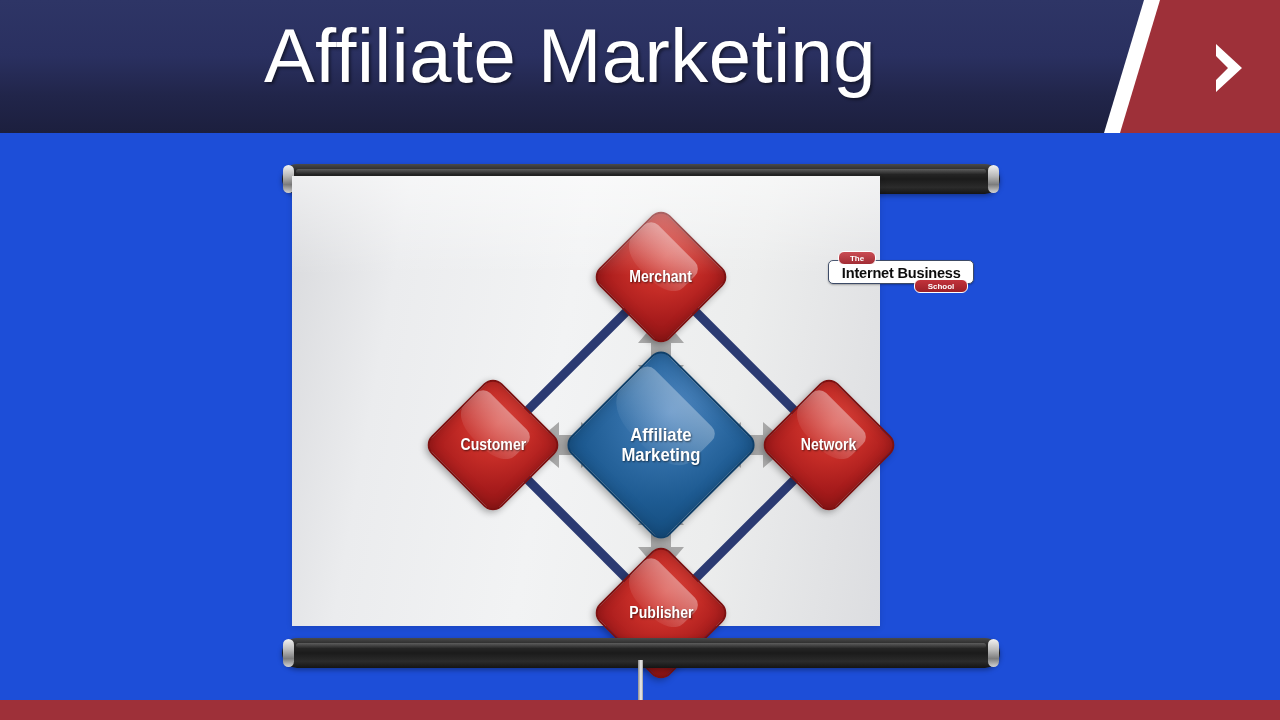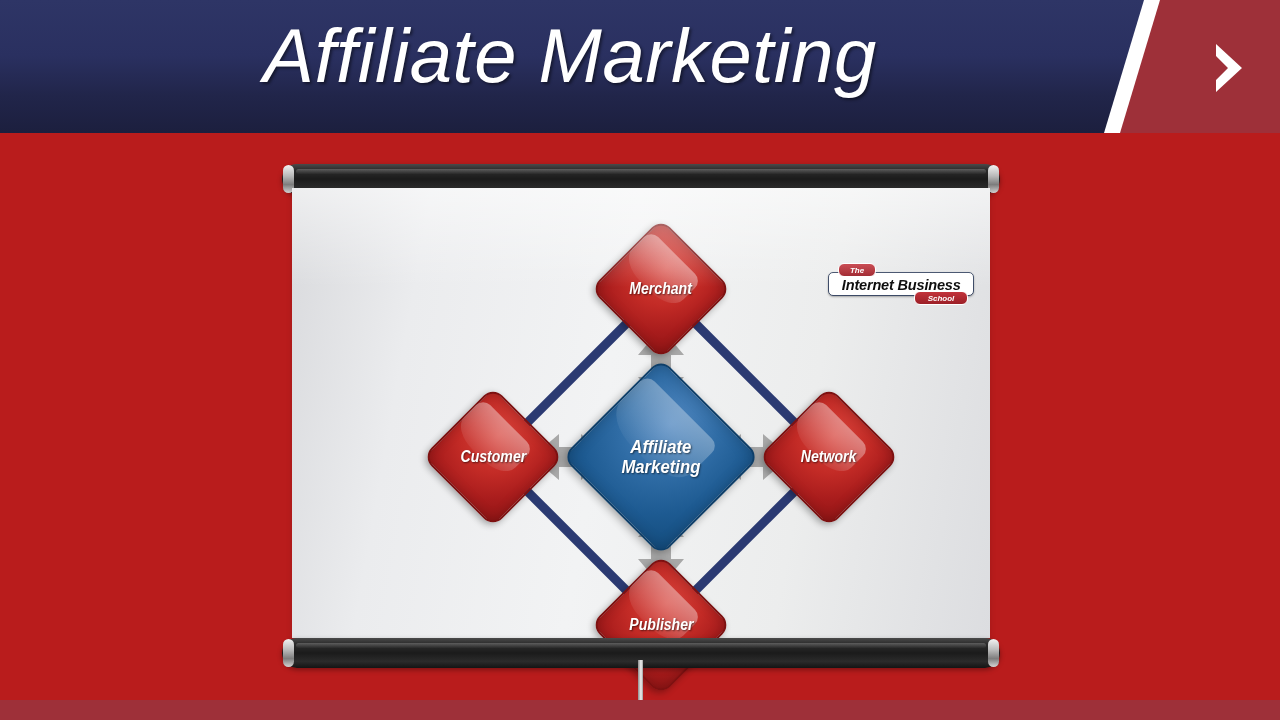--- a/index.html
+++ b/index.html
@@ -12,22 +12,21 @@
     height: 720px;
     overflow: hidden;
     font-family: "Liberation Sans", sans-serif;
     position: relative;
   }
 
   
   #slide {
     position: absolute;
     inset: 0;
-    background: #b91c1c;
-    font-style: italic;
+    background: #1d4ed8;
   }
 
   
   .header-band {
     position: absolute;
     left: 0;
     top: 0;
     width: 1280px;
     height: 133px;
     overflow: hidden;
@@ -89,22 +88,22 @@
   .screen-wrap {
     position: absolute;
     left: 282px;
     top: 160px;
     width: 718px;
     height: 512px;
   }
   .screen-canvas {
     position: absolute;
     left: 10px;
-    top: 28px;
-    width: 698px;
+    top: 16px;
+    width: 588px;
     height: 450px;
     background:
       linear-gradient(100deg, #d9dadd 0%, #ebecee 18%, #f2f3f4 45%, #eceded 72%, #dcdde0 100%);
     box-shadow: 0 2px 6px rgba(0,0,0,0.12);
   }
   .screen-canvas::after {
     content: "";
     position: absolute;
     inset: 0;
     background: linear-gradient(180deg, rgba(255,255,255,0.55) 0%, rgba(255,255,255,0.0) 22%);

